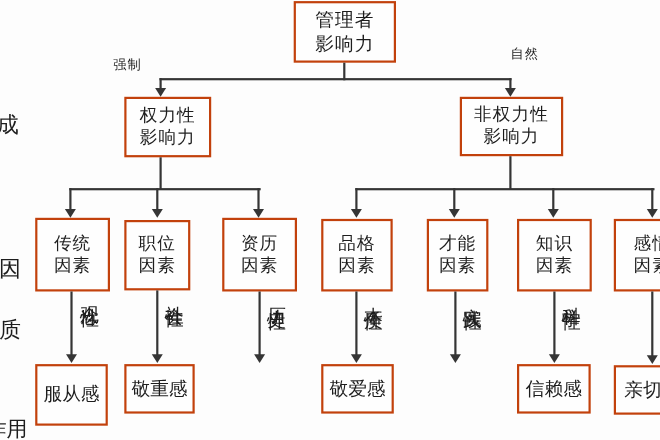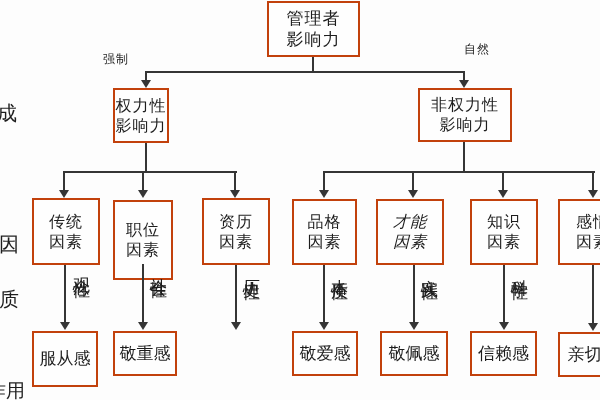--- a/index.html
+++ b/index.html
@@ -32,44 +32,43 @@
   }
 </style>
 </head>
 <body>
 
 <div id="canvas">
 
   <div class="box root" style="left:267px;top:1px;width:93px;height:56px;">管理者
 影响力</div>
 
-  <div class="box" style="left:113px;top:88px;width:56px;height:55px;">权力性
+  <div class="box" style="left:113px;top:88px;width:79px;height:55px;">权力性
 影响力</div>
   <div class="box" style="left:418px;top:88px;width:94px;height:54px;">非权力性
 影响力</div>
 
   <div class="box" style="left:32px;top:198px;width:68px;height:67px;">传统
 因素</div>
-  <div class="box" style="left:113px;top:200px;width:60px;height:80px;">职位
+  <div class="box" style="left:113px;top:200px;width:60px;height:64px;">职位
 因素</div>
   <div class="box" style="left:202px;top:198px;width:68px;height:67px;">资历
 因素</div>
   <div class="box" style="left:292px;top:199px;width:65px;height:66px;">品格
 因素</div>
-  <div class="box" style="left:376px;top:199px;width:68px;height:66px;font-style:italic;">才能
+  <div class="box" style="left:388px;top:199px;width:56px;height:66px;">才能
 因素</div>
   <div class="box" style="left:470px;top:199px;width:68px;height:66px;">知识
 因素</div>
   <div class="box" style="left:558px;top:199px;width:70px;height:66px;">感情
 因素</div>
 
   <div class="box effect" style="left:32px;top:331px;width:66px;height:56px;">服从感</div>
   <div class="box effect" style="left:113px;top:331px;width:64px;height:45px;">敬重感</div>
   <div class="box effect" style="left:292px;top:331px;width:66px;height:45px;">敬爱感</div>
-  <div class="box effect" style="left:380px;top:331px;width:68px;height:45px;">敬佩感</div>
   <div class="box effect" style="left:470px;top:331px;width:67px;height:45px;">信赖感</div>
   <div class="box effect" style="left:558px;top:332px;width:70px;height:45px;">亲切感</div>
 
   <div class="lbl" style="left:103px;top:51px;">强制</div>
   <div class="lbl" style="left:464px;top:41px;">自然</div>
 
   <div class="vtext" style="left:73px;top:264px;">观念性</div>
   <div class="vtext" style="left:150px;top:264px;">社会性</div>
   <div class="vtext" style="left:243px;top:266px;">历史性</div>
   <div class="vtext" style="left:331px;top:266px;">本质性</div>

